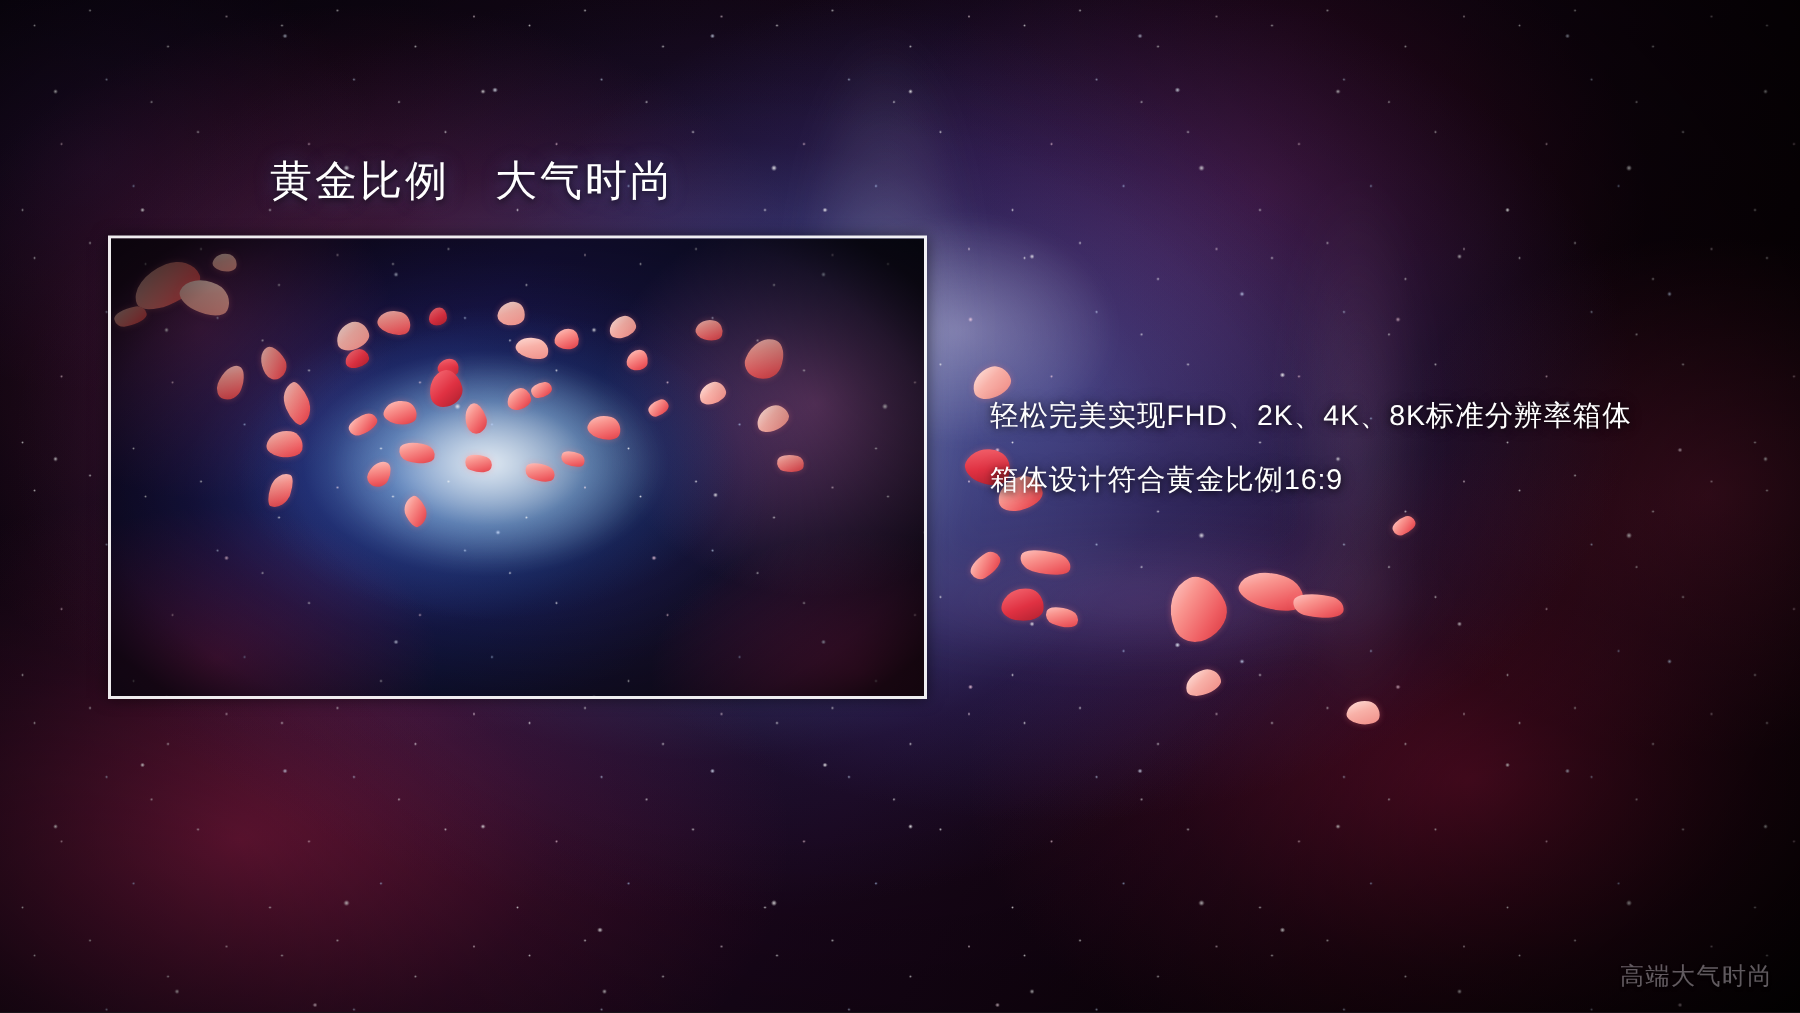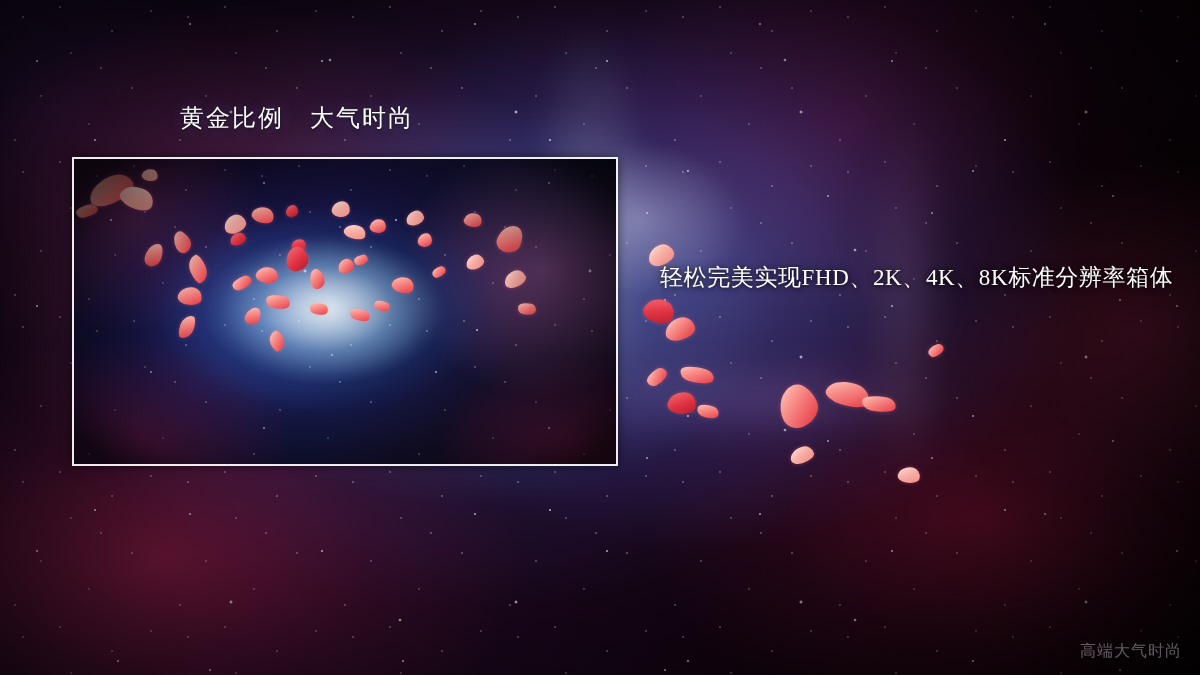--- a/index.html
+++ b/index.html
@@ -120,33 +120,32 @@
     background:linear-gradient(145deg,#ffd2cf 0%,#f9958f 35%,#ef5f63 70%,#d8363f 100%);
     box-shadow:0 0 4px rgba(255,120,130,0.35);
   }
   .petal.pale{background:linear-gradient(150deg,#ffe6e0 0%,#f8b1a8 45%,#ef8a84 100%);}
   .petal.deep{background:linear-gradient(150deg,#f77078 0%,#e03142 55%,#ad1f2e 100%);}
   .petal.thin{border-radius:70% 30% 70% 30% / 50% 50% 50% 50%;}
 
   
   #title{
     position:absolute;left:180px;top:102px;
-    font-size:24px;color:#ffffff;letter-spacing:2px;
+    font-size:28px;color:#ffffff;letter-spacing:2px;
     text-shadow:0 1px 5px rgba(0,0,0,0.75),0 0 14px rgba(120,150,255,0.35);
     white-space:nowrap;
   }
   #copy{
     position:absolute;left:660px;top:256px;
     width:520px;
   }
   #copy .line{
-    font-size:23px;color:#ffffff;line-height:43px;
+    font-size:19px;color:#ffffff;line-height:43px;
     letter-spacing:.6px;white-space:nowrap;
     text-shadow:0 1px 4px rgba(0,0,0,0.70),0 0 10px rgba(0,0,0,0.45);
-    font-family:Liberation Serif, serif;
   }
   #watermark{
     position:absolute;right:18px;bottom:13px;
     font-size:16px;color:rgba(225,215,225,0.42);
     letter-spacing:1px;
     text-shadow:0 1px 2px rgba(0,0,0,0.6);
   }
 </style>
 </head>
 <body>
@@ -222,16 +221,17 @@
         <div class="petal thin" style="left: 300px; top: 142px; width: 16px; height: 10px; transform: rotate(24deg);"></div>
         <div class="petal thin" style="left: 196px; top: 172px; width: 14px; height: 20px; transform: rotate(-26deg);"></div>
         <div class="petal thin" style="left: 276px; top: 150px; width: 20px; height: 12px; transform: rotate(22deg);"></div>
         <div class="petal" style="left: 172px; top: 148px; width: 14px; height: 18px; transform: rotate(26deg);"></div>
       </div>
     <div class="inner-vig"></div>
   </div>
 
   <div id="copy">
     <div class="line">轻松完美实现FHD、2K、4K、8K标准分辨率箱体</div>
+    <div class="line">箱体设计符合黄金比例16:9</div>
   </div>
 
   <div id="watermark">高端大气时尚</div>
 </div>
 
 </body></html>

